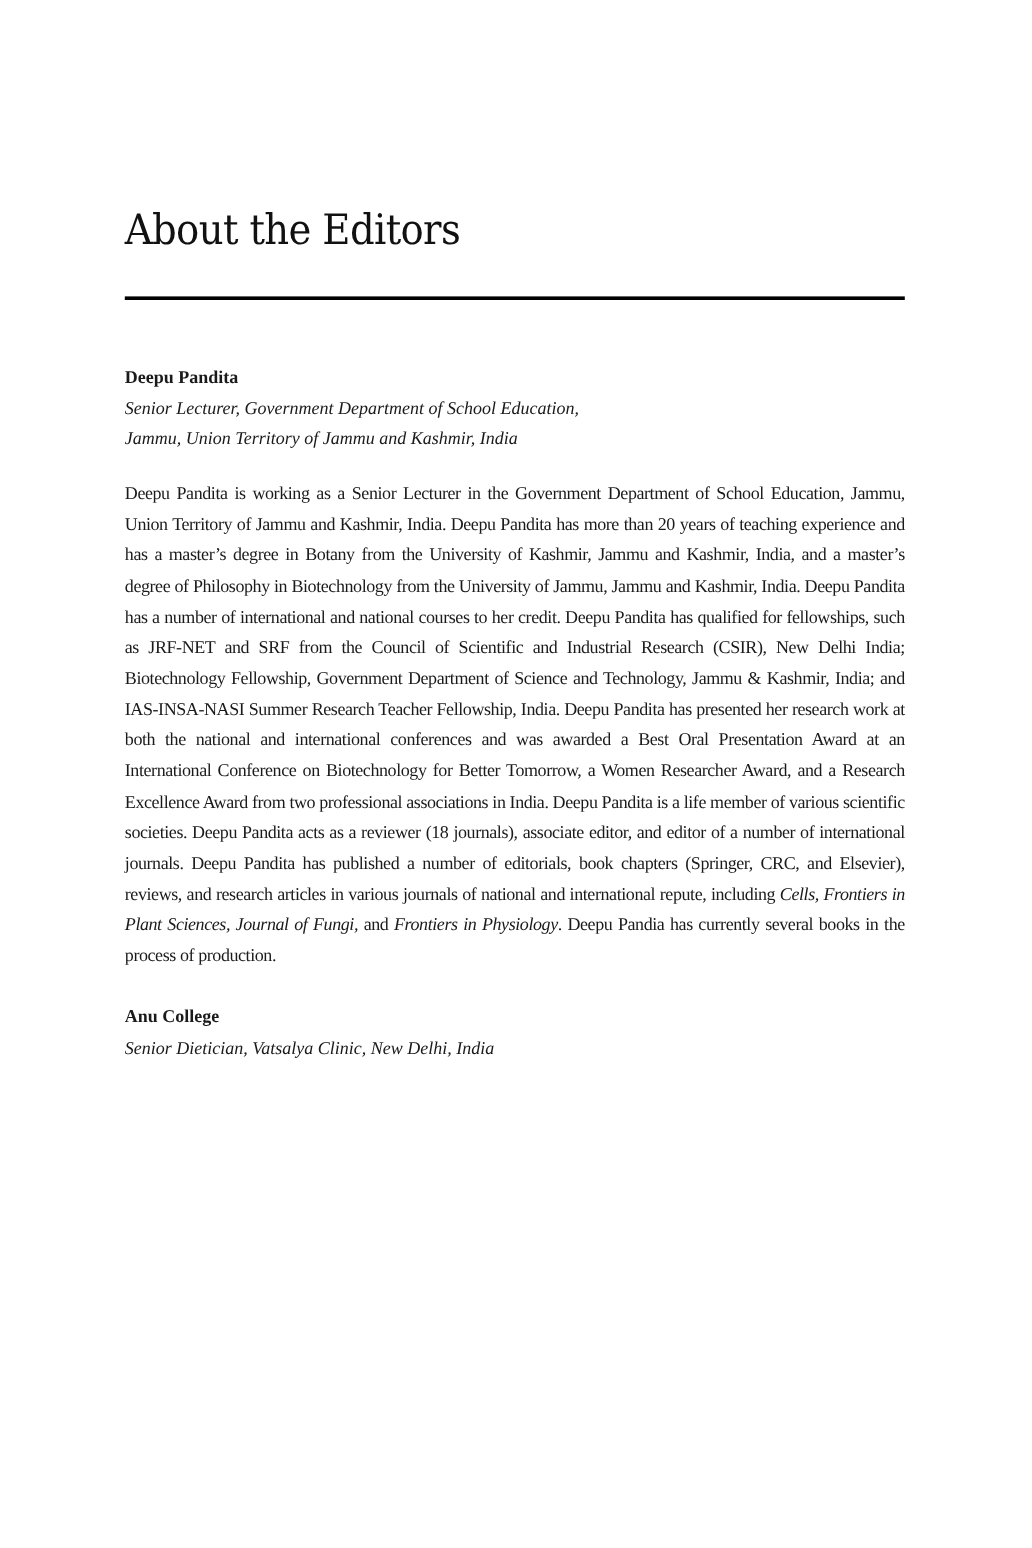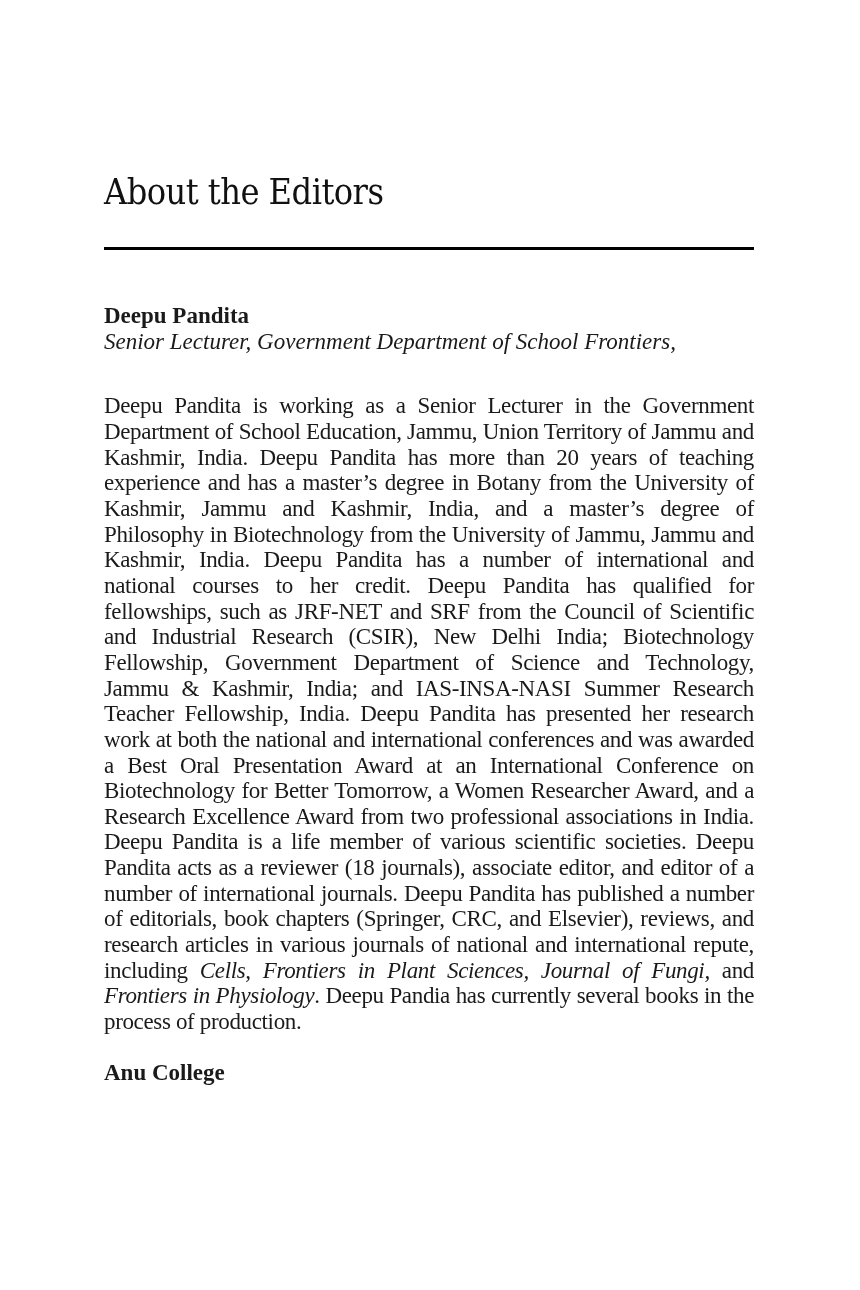--- a/index.html
+++ b/index.html
@@ -42,58 +42,60 @@
       left: 0;
       width: 650px;
       height: 3px;
       background: #000;
     }
     .content {
       position: absolute;
       top: 303px;
       left: 0;
       width: 650px;
-      font-size: 23px;
+      font-size: 15px;
       line-height: 25.65px;
     }
     .editor {
       margin: 0;
     }
     .editor-name {
       font-weight: bold;
       display: block;
     }
     .editor-affiliation {
       font-style: italic;
       display: block;
     }
     .editor-bio {
-      margin: 39px 0 0 0;
+      margin: 20px 0 0 0;
       text-align: justify;
       text-justify: inter-word;
       letter-spacing: -0.35px;
     }
     .editor + .editor {
       margin-top: 25.65px;
     }
     .ital { font-style: italic; }
   </style>
 </head>
 <body>
 
 <div class="page">
   <h1 class="chapter-title">About the Editors</h1>
   <div class="title-rule"></div>
 
   <div class="content">
 
     <section class="editor">
       <span class="editor-name">Deepu Pandita</span>
-      <span class="editor-affiliation">Senior Lecturer, Government Department of School Frontiers,</span>
+      <span class="editor-affiliation">Senior Lecturer, Government Department of School Education,</span>
+      <span class="editor-affiliation">Jammu, Union Territory of Jammu and Kashmir, India</span>
       <p class="editor-bio"><span>Deepu Pandita is working as a Senior Lecturer in the Government Department of School Education, Jammu, Union Territory of Jammu and Kashmir, India. Deepu Pandita has more than 20 years of teaching experience and has a master’s degree in Botany from the University of Kashmir, Jammu and Kashmir, India, and a master’s degree of Philosophy in Biotechnology from the University of Jammu, Jammu and Kashmir, India. Deepu Pandita has a number of international and national courses to her credit. Deepu Pandita has qualified for fellowships, such as JRF-NET and SRF from the Council of Scientific and Industrial Research (CSIR), New Delhi India; Biotechnology Fellowship, Government Department of Science and Technology, Jammu &amp; Kashmir, India; and IAS-INSA-NASI Summer Research Teacher Fellowship, India. Deepu Pandita has presented her research work at both the national and international conferences and was awarded a Best Oral Presentation Award at an International Conference on Biotechnology for Better Tomorrow, a Women Researcher Award, and a Research Excellence Award from two professional associations in India. Deepu Pandita is a life member of various scientific societies. Deepu Pandita acts as a reviewer (18 journals), associate editor, and editor of a number of international journals. Deepu Pandita has published a number of editorials, book chapters (Springer, CRC, and Elsevier), reviews, and research articles in various journals of national and international repute, including </span><span class="ital">Cells, Frontiers in Plant Sciences, Journal of Fungi,</span><span> and </span><span class="ital">Frontiers in Physiology</span><span>. Deepu Pandia has currently several books in the process of production.</span></p>
     </section>
 
     <section class="editor">
       <span class="editor-name">Anu College</span>
+      <span class="editor-affiliation">Senior Dietician, Vatsalya Clinic, New Delhi, India</span>
     </section>
 
   </div>
 </div>
 
 </body></html>

